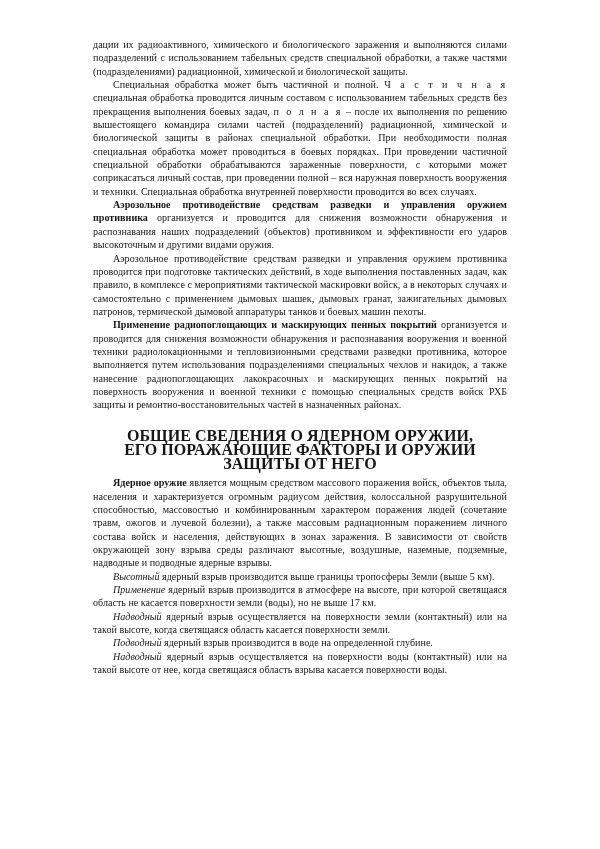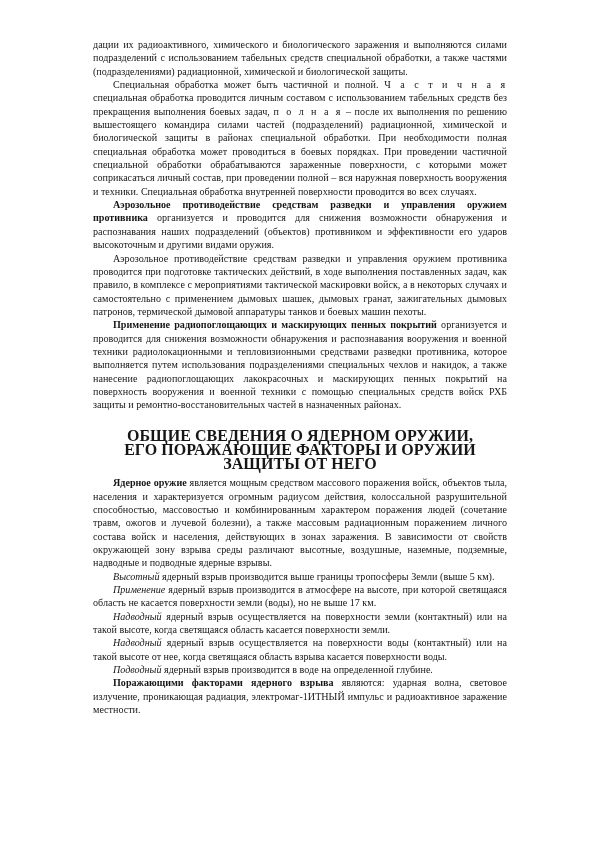--- a/index.html
+++ b/index.html
@@ -88,21 +88,20 @@
 
     <p class="para"><span class="run-in-bold">Ядерное оружие</span><span> является мощным средством массового поражения войск, объектов тыла, населения и характеризуется огромным радиусом действия, колоссальной разрушительной способностью, массовостью и комбинированным характером поражения людей (сочетание травм, ожогов и лучевой болезни), а также массовым радиационным поражением личного состава войск и населения, действующих в зонах заражения. В зависимости от свойств окружающей зону взрыва среды различают высотные, воздушные, наземные, подземные, надводные и подводные ядерные взрывы.</span></p>
 
     <p class="para"><span class="term-italic">Высотный</span><span> ядерный взрыв производится выше границы тропосферы Земли (выше 5 км).</span></p>
 
     <p class="para"><span class="term-italic">Применение</span><span> ядерный взрыв производится в атмосфере на высоте, при которой светящаяся область не касается поверхности земли (воды), но не выше 17 км.</span></p>
 
     <p class="para"><span class="term-italic">Надводный</span><span> ядерный взрыв осуществляется на поверхности земли (контактный) или на такой высоте, когда светящаяся область касается поверхности земли.</span></p>
 
 
+    <p class="para"><span class="term-italic">Подводный</span><span> ядерный взрыв производится в воде на определенной глубине.</span></p>
+
     <p class="para"><span class="term-italic">Надводный</span><span> ядерный взрыв осуществляется на поверхности воды (контактный) или на такой высоте от нее, когда светящаяся область взрыва касается поверхности воды.</span></p>
 
-    <p class="para"><span class="term-italic">Подводный</span><span> ядерный взрыв производится в воде на определенной глубине.</span></p>
-
-    <p class="para"><span class="run-in-bold">Поражающими факторами ядерного взрыва</span><span> являются: ударная волна, световое излучение, проникающая радиация, электромаг-1ИТНЫЙ импульс и радиоактивное заражение местности.</span></p>
 
 
   </div>
 </div>
 
 </body></html>

